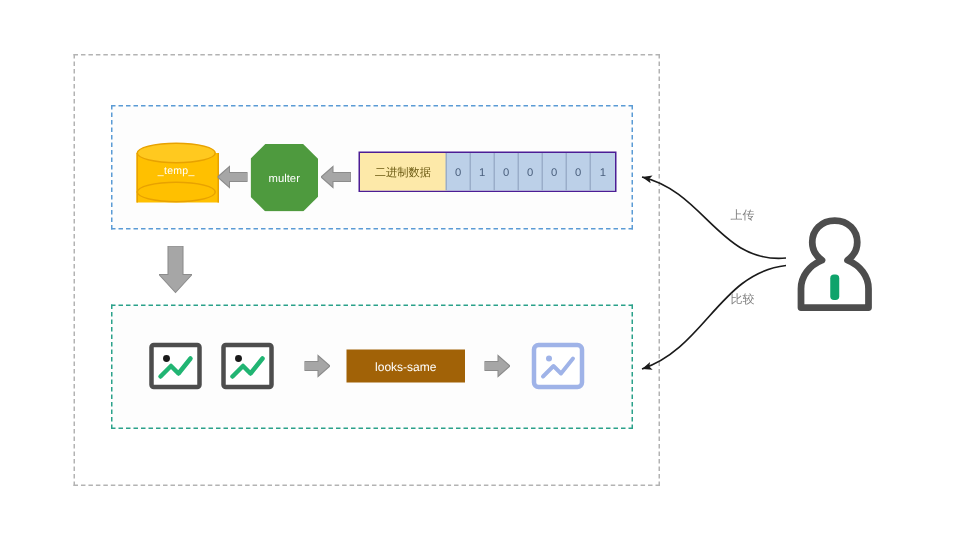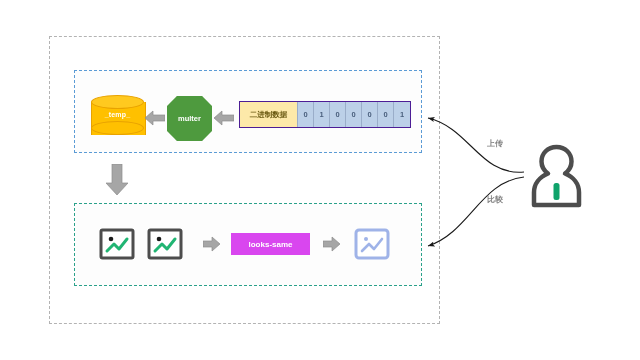--- a/index.html
+++ b/index.html
@@ -3,21 +3,21 @@
 <meta charset="utf-8">
 <style>
   html,body{margin:0;padding:0;}
   body{
     width:640px;height:360px;
     background:#ffffff;
     font-family:"Liberation Sans","DejaVu Sans",sans-serif;
     overflow:hidden;
     position:relative;
   }
-  #canvas{position:absolute;left:0;top:0;width:540px;height:360px;font-weight:bold;}
+  #canvas{position:absolute;left:0;top:0;width:540px;height:360px;}
 
   
   .outer-boundary{
     position:absolute;
     left:49px;top:36px;width:391px;height:288px;
     border:1px dashed #b3b3b3;
     background:transparent;
     box-sizing:border-box;
   }
 
@@ -102,21 +102,21 @@
 
   
   .img-icon{
     position:absolute;width:36px;height:32px;
   }
   .img-icon svg{display:block;}
 
   
   .badge-lookssame{
     position:absolute;left:231px;top:233px;width:79px;height:22px;
-    background:#d946ef;color:#ffffff;font-size:8px;
+    background:#a16207;color:#ffffff;font-size:8px;
     display:flex;align-items:center;justify-content:center;
   }
 
   
   .person{
     position:absolute;left:529px;top:143px;width:55px;height:70px;
   }
 
   
   .connectors{

